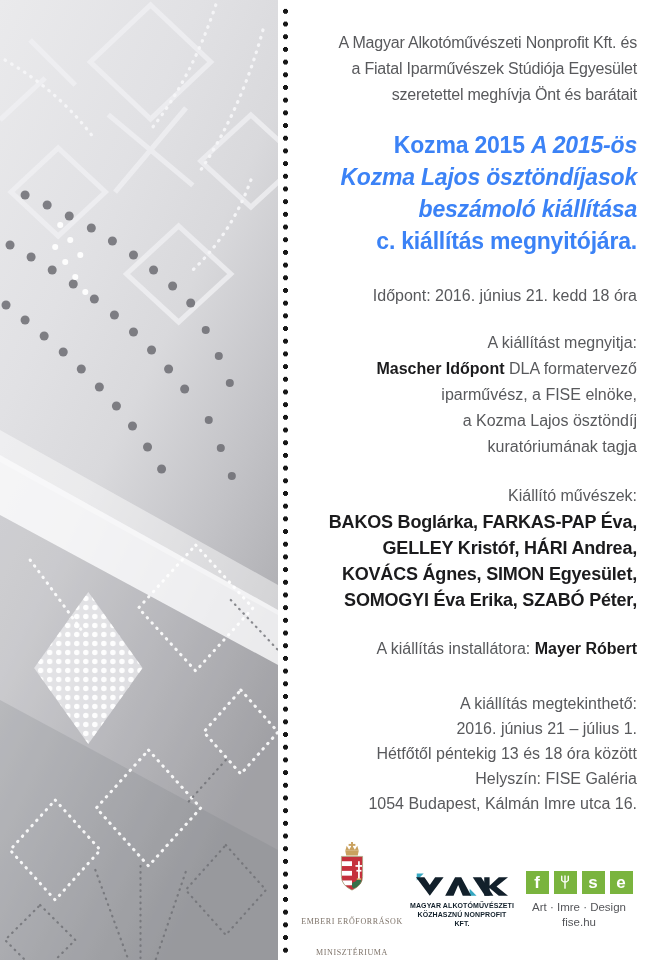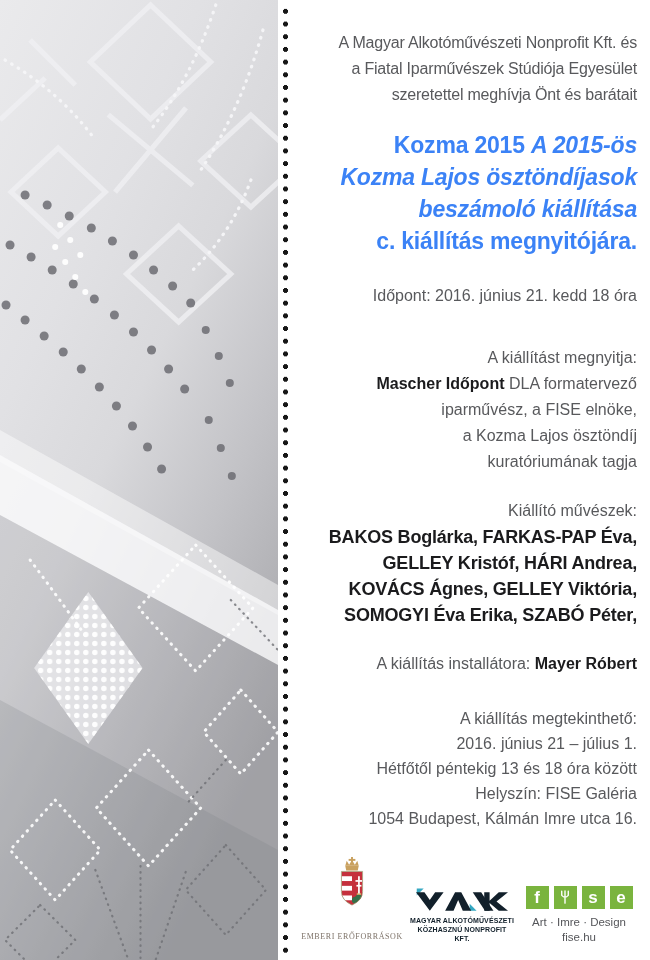--- a/index.html
+++ b/index.html
@@ -21,21 +21,21 @@
   }
   .line { white-space:nowrap; }
   .grey { color:#58595c; }
   .dark { color:#1b1b1d; font-weight:bold; }
 
   .intro  { margin-top:30px; font-size:16px; line-height:26px; letter-spacing:-0.2px; }
   .title  { margin-top:21px; font-size:23px; line-height:32px; font-weight:bold;
             color:#3b82f6; letter-spacing:-0.2px; }
   .title .it { font-style:italic; }
   .datetime { margin-top:27px; font-size:16px; line-height:24px; }
-  .opening  { margin-top:37px; font-size:16px; line-height:26px; }
+  .opening  { margin-top:22px; font-size:16px; line-height:26px; }
   .artists  { margin-top:23px; font-size:16px; line-height:26px; }
   .artists .names { font-size:18px; font-weight:bold; color:#1b1b1d; letter-spacing:-0.2px; }
   .installer { margin-top:23px; font-size:16px; line-height:26px; }
   .visiting  { margin-top:29px; font-size:16px; line-height:25px; }
 
   .logos {
     margin-top:26px; width:336px; display:flex; justify-content:space-between;
     align-items:center; text-align:center;
   }
   .logo { display:flex; flex-direction:column; align-items:center; }
@@ -189,21 +189,21 @@
       </div>
       <div class="line grey">iparművész, a FISE elnöke,</div>
       <div class="line grey">a Kozma Lajos ösztöndíj</div>
       <div class="line grey">kuratóriumának tagja</div>
     </div>
 
     <div class="artists">
       <div class="line grey">Kiállító művészek:</div>
       <div class="line names">BAKOS Boglárka, FARKAS-PAP Éva,</div>
       <div class="line names">GELLEY Kristóf, HÁRI Andrea,</div>
-      <div class="line names">KOVÁCS Ágnes, GELLEY Viktória,</div>
+      <div class="line names">KOVÁCS Ágnes, SIMON Egyesület,</div>
       <div class="line names">SOMOGYI Éva Erika, SZABÓ Péter,</div>
     </div>
 
     <div class="installer line">
       <span class="grey">A kiállítás installátora: </span><span class="dark">Mayer Róbert</span>
     </div>
 
     <div class="visiting">
       <div class="line grey">A kiállítás megtekinthető:</div>
       <div class="line grey">2016. június 21 – július 1.</div>

